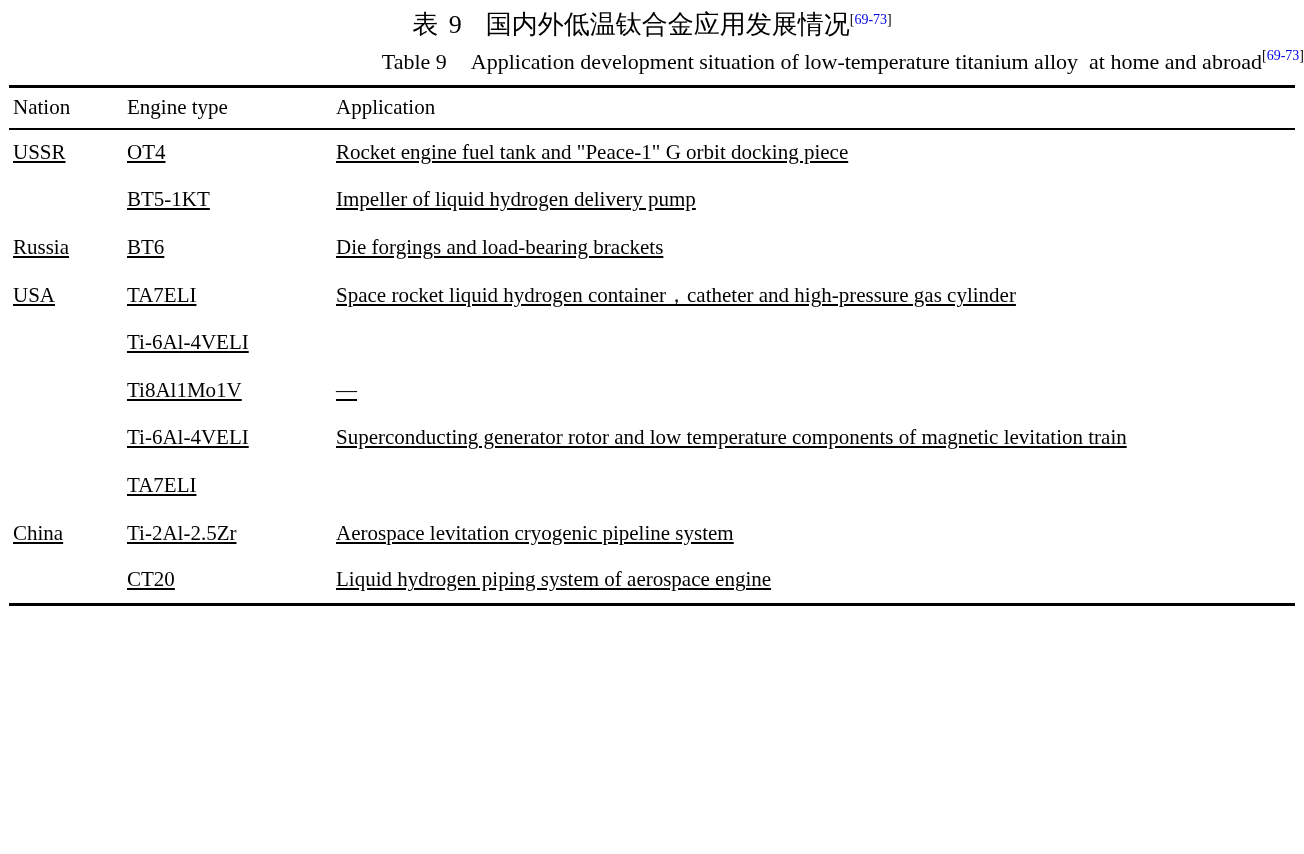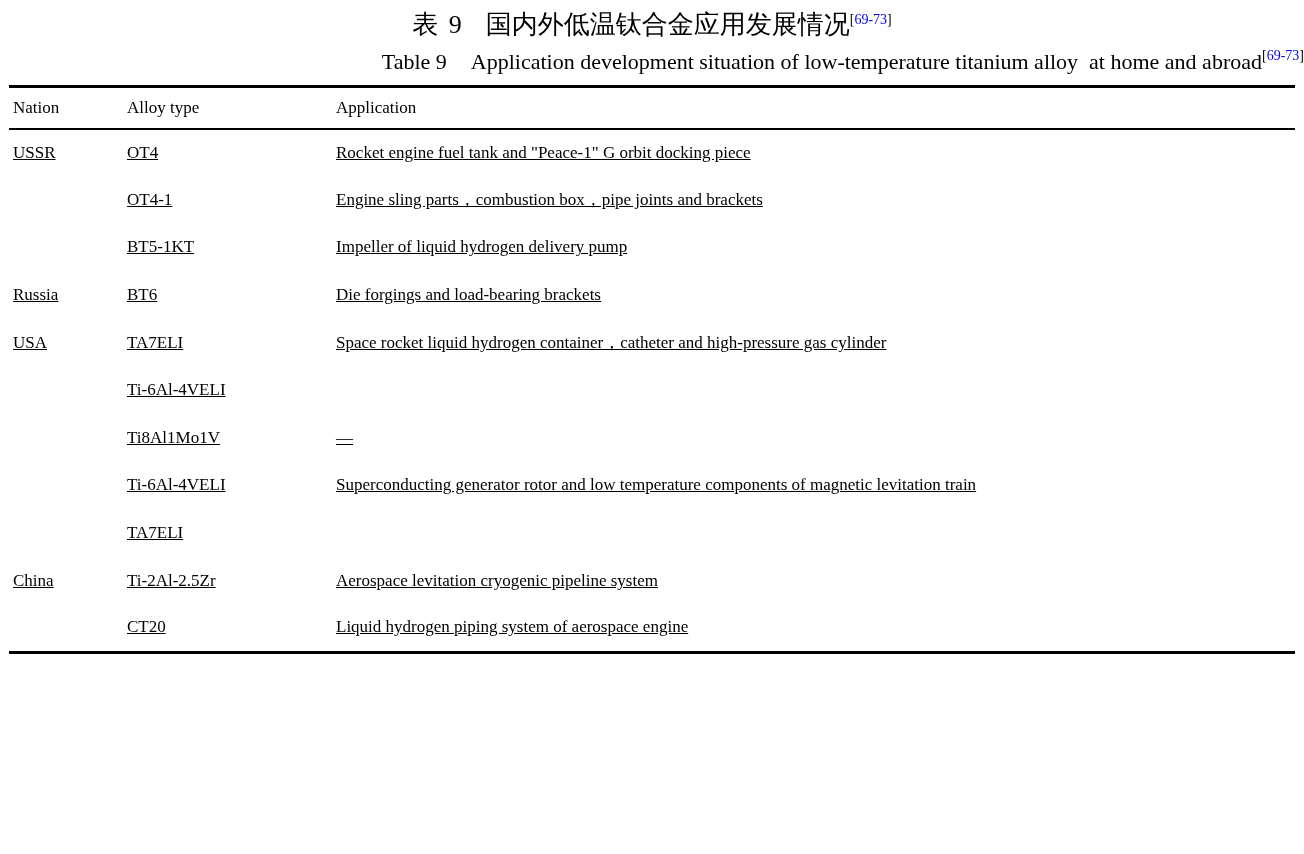--- a/index.html
+++ b/index.html
@@ -39,21 +39,21 @@
   }
   .cite-num { color: #0000ee; }
 
   table.app-table {
     table-layout: fixed;
     border-collapse: collapse;
     width: 1286px;
     margin: 8px 0 0 9px;
     border-top: 3px solid #000;
     border-bottom: 3px solid #000;
-    font-size: 17px;
+    font-size: 21px;
   }
   table.app-table col.c1 { width: 118px; }
   table.app-table col.c2 { width: 209px; }
   table.app-table col.c3 { width: 959px; }
 
   table.app-table td {
     padding: 0;
     vertical-align: middle;
     white-space: pre;
     overflow: visible;
@@ -75,34 +75,29 @@
 
   <table class="app-table">
     <colgroup>
         <col class="c1">
         <col class="c2">
         <col class="c3">
       </colgroup>
     <thead>
       <tr>
         <td>Nation</td>
-        <td>Alloy type</td>
+        <td>Engine type</td>
         <td>Application</td>
       </tr>
     </thead>
     <tbody>
       <tr>
         <td>USSR</td>
         <td>OT4</td>
         <td>Rocket engine fuel tank and "Peace-1" G orbit docking piece</td>
-      </tr>
-      <tr>
-        <td></td>
-        <td>OT4-1</td>
-        <td>Engine sling parts，combustion box，pipe joints and brackets</td>
       </tr>
       <tr>
         <td></td>
         <td>BT5-1KT</td>
         <td>Impeller of liquid hydrogen delivery pump</td>
       </tr>
       <tr>
         <td>Russia</td>
         <td>BT6</td>
         <td>Die forgings and load-bearing brackets</td>

